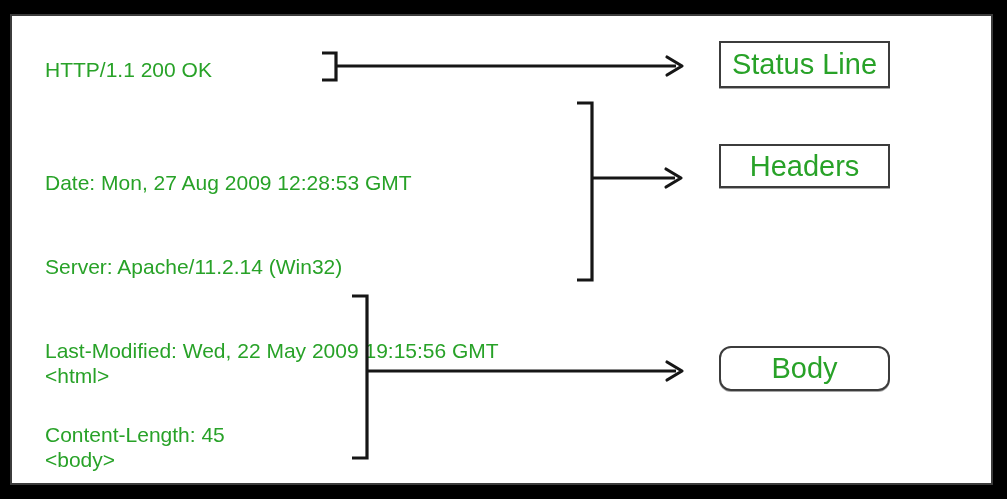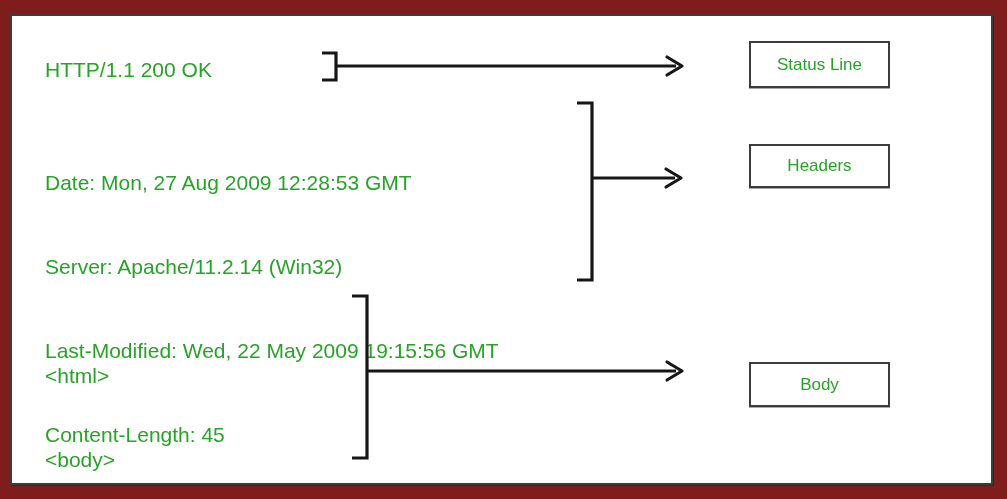--- a/index.html
+++ b/index.html
@@ -11,21 +11,21 @@
   html, body {
     margin: 0;
     padding: 0;
     background: #ffffff;
     font-family: "Liberation Sans", sans-serif;
   }
   .canvas {
     position: relative;
     width: 1007px;
     height: 499px;
-    background: #7f1d1d;
+    background: #000000;
     overflow: hidden;
   }
   .outer-border {
     position: absolute;
     left: 10px;
     top: 14px;
     right: 14px;
     bottom: 14px;
     border: 2px solid var(--box-border);
     box-shadow: 1px 1px 0 rgba(0,0,0,0.25);
@@ -63,34 +63,33 @@
     stroke: var(--ink);
     stroke-width: 3.2;
   }
   .connectors polyline.head {
     stroke-linecap: round;
     stroke-linejoin: round;
   }
   .label-box {
     position: absolute;
     left: 719px;
-    width: 141px;
+    width: 171px;
     border: 2px solid var(--box-border);
     background: #ffffff;
     box-shadow: 0 1px 0 rgba(0,0,0,0.35);
     display: flex;
     align-items: center;
     justify-content: center;
     color: var(--green);
-    font-size: 17px;
-    margin-left: 30px;
+    font-size: 29px;
   }
   .status-box { top: 41px;  height: 47px; }
   .headers-box { top: 144px; height: 44px; }
-  .body-box { top: 362px; height: 45px; }
+  .body-box { top: 346px; height: 45px; border-radius: 12px; }
 </style>
 </head>
 <body>
 
 <div class="canvas">
 
   <div class="outer-border"></div>
 
   <div class="green-text status-text">HTTP/1.1 200 OK</div>
 

